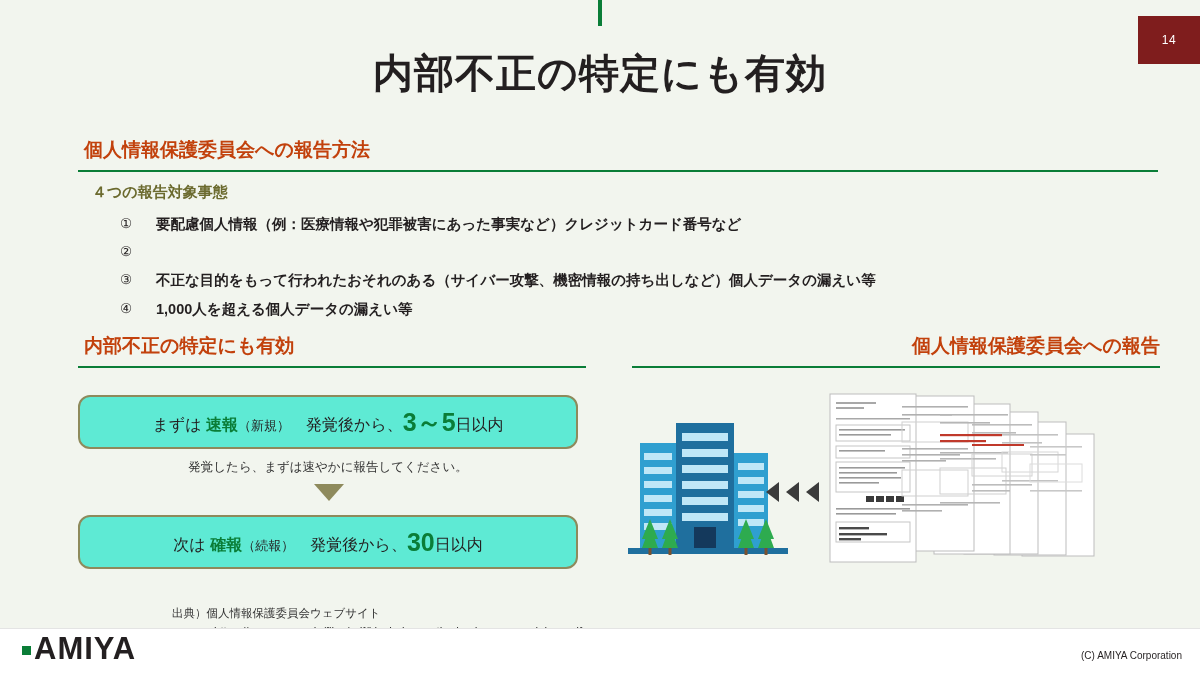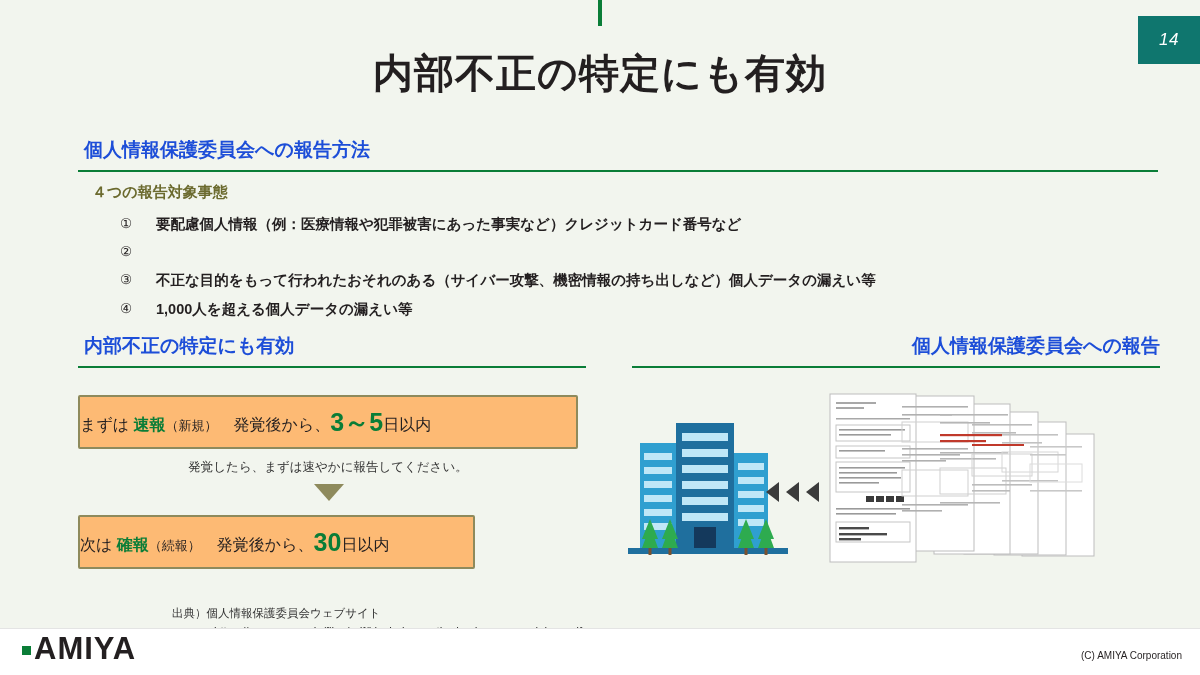--- a/index.html
+++ b/index.html
@@ -29,49 +29,48 @@
     height: 26px;
     background: #0a7d37;
   }
   
   .page-num {
     position: absolute;
     right: 0;
     top: 16px;
     width: 62px;
     height: 48px;
-    background: #0f766e;
+    background: #7f1d1d;
     color: #ffffff;
-    font-size: 17px;
+    font-size: 12px;
     display: flex;
     align-items: center;
     justify-content: center;
     letter-spacing: 0.5px;
-    font-style: italic;
   }
   
   .slide-title {
     position: absolute;
     top: 46px;
     left: 0;
     width: 1200px;
     text-align: center;
     font-size: 40px;
     font-weight: bold;
     letter-spacing: 1px;
     color: #231f20;
   }
   
   .section {
     position: absolute;
   }
   .section-head {
     font-size: 19px;
     font-weight: bold;
-    color: #1d4ed8;
+    color: #c2410c;
     padding-left: 6px;
     padding-bottom: 7px;
   }
   .rule {
     height: 2px;
     background: #0a7d37;
     width: 100%;
   }
   #sec-report {
     left: 78px;
@@ -115,37 +114,38 @@
   }
   #sec-houkoku {
     left: 632px;
     top: 333px;
     width: 528px;
     text-align: right;
   }
   
   .rbox {
     position: absolute;
-    background: #fdba74;
+    background: #5eead4;
     border: 2px solid #8e8a5c;
-    border-radius: 2px;
+    border-radius: 12px;
     display: flex;
     align-items: center;
+    justify-content: center;
     box-sizing: border-box;
   }
   #box-sokuho {
     left: 78px;
     top: 395px;
     width: 500px;
     height: 54px;
   }
   #box-kakuho {
     left: 78px;
     top: 515px;
-    width: 397px;
+    width: 500px;
     height: 54px;
   }
   .boxline {
     font-size: 16px;
     color: #231f20;
     white-space: nowrap;
   }
   .em-green {
     color: #0a7d37;
     font-weight: bold;

